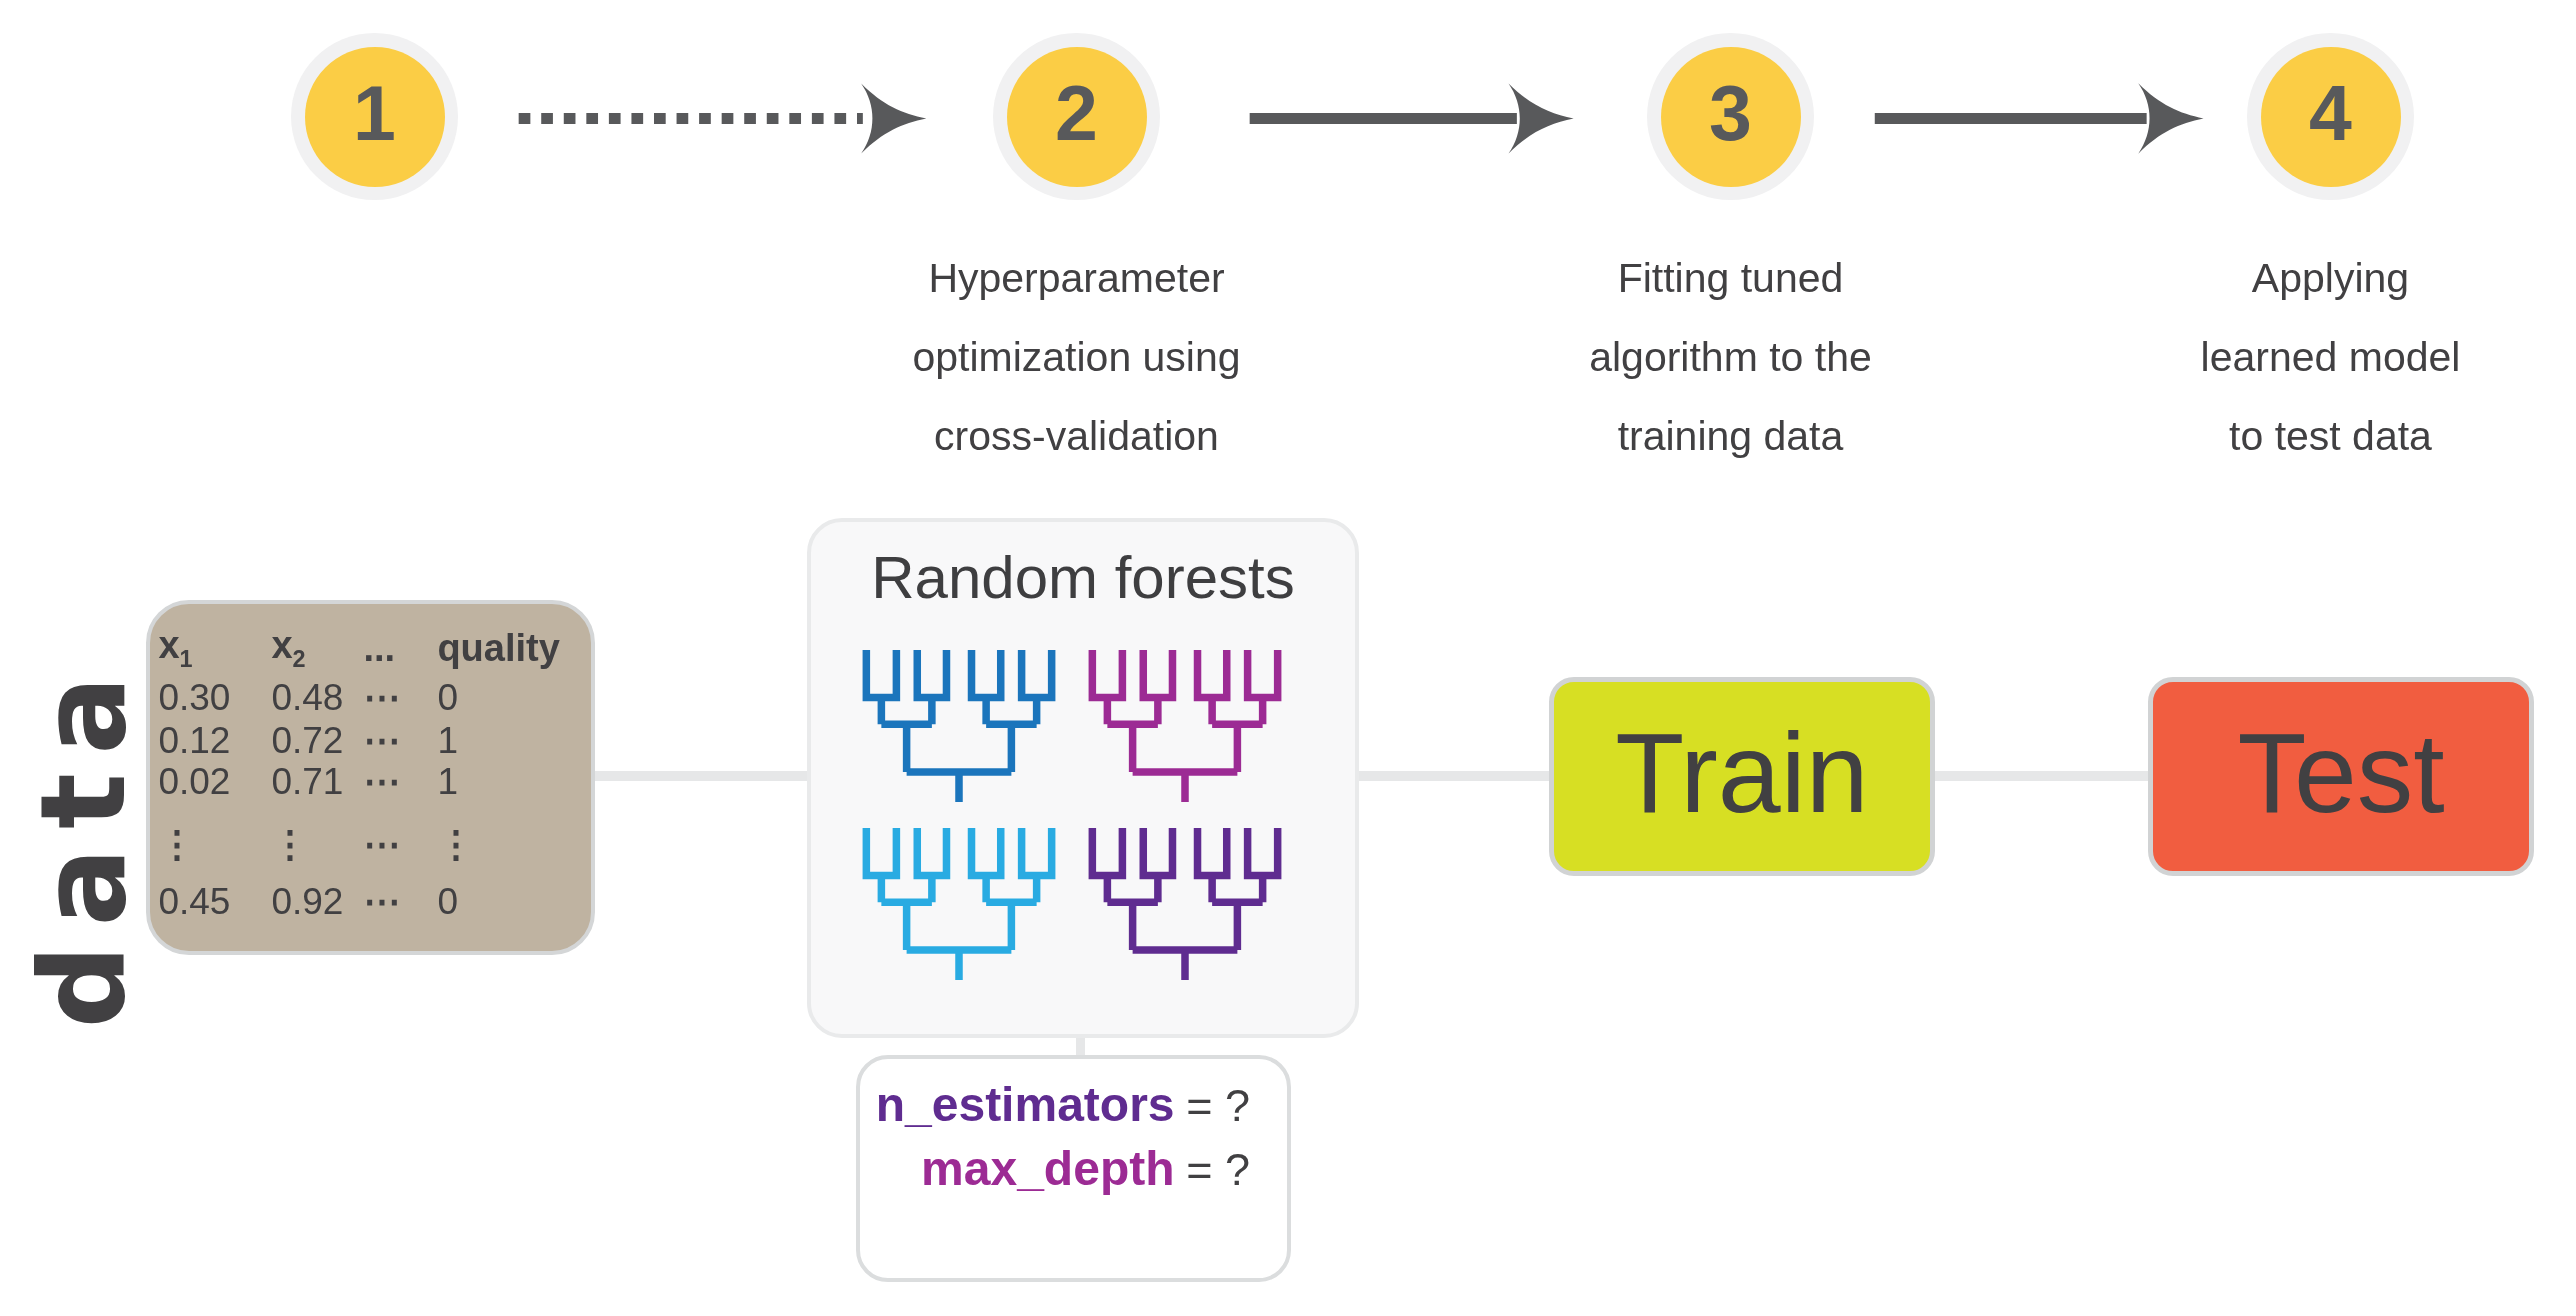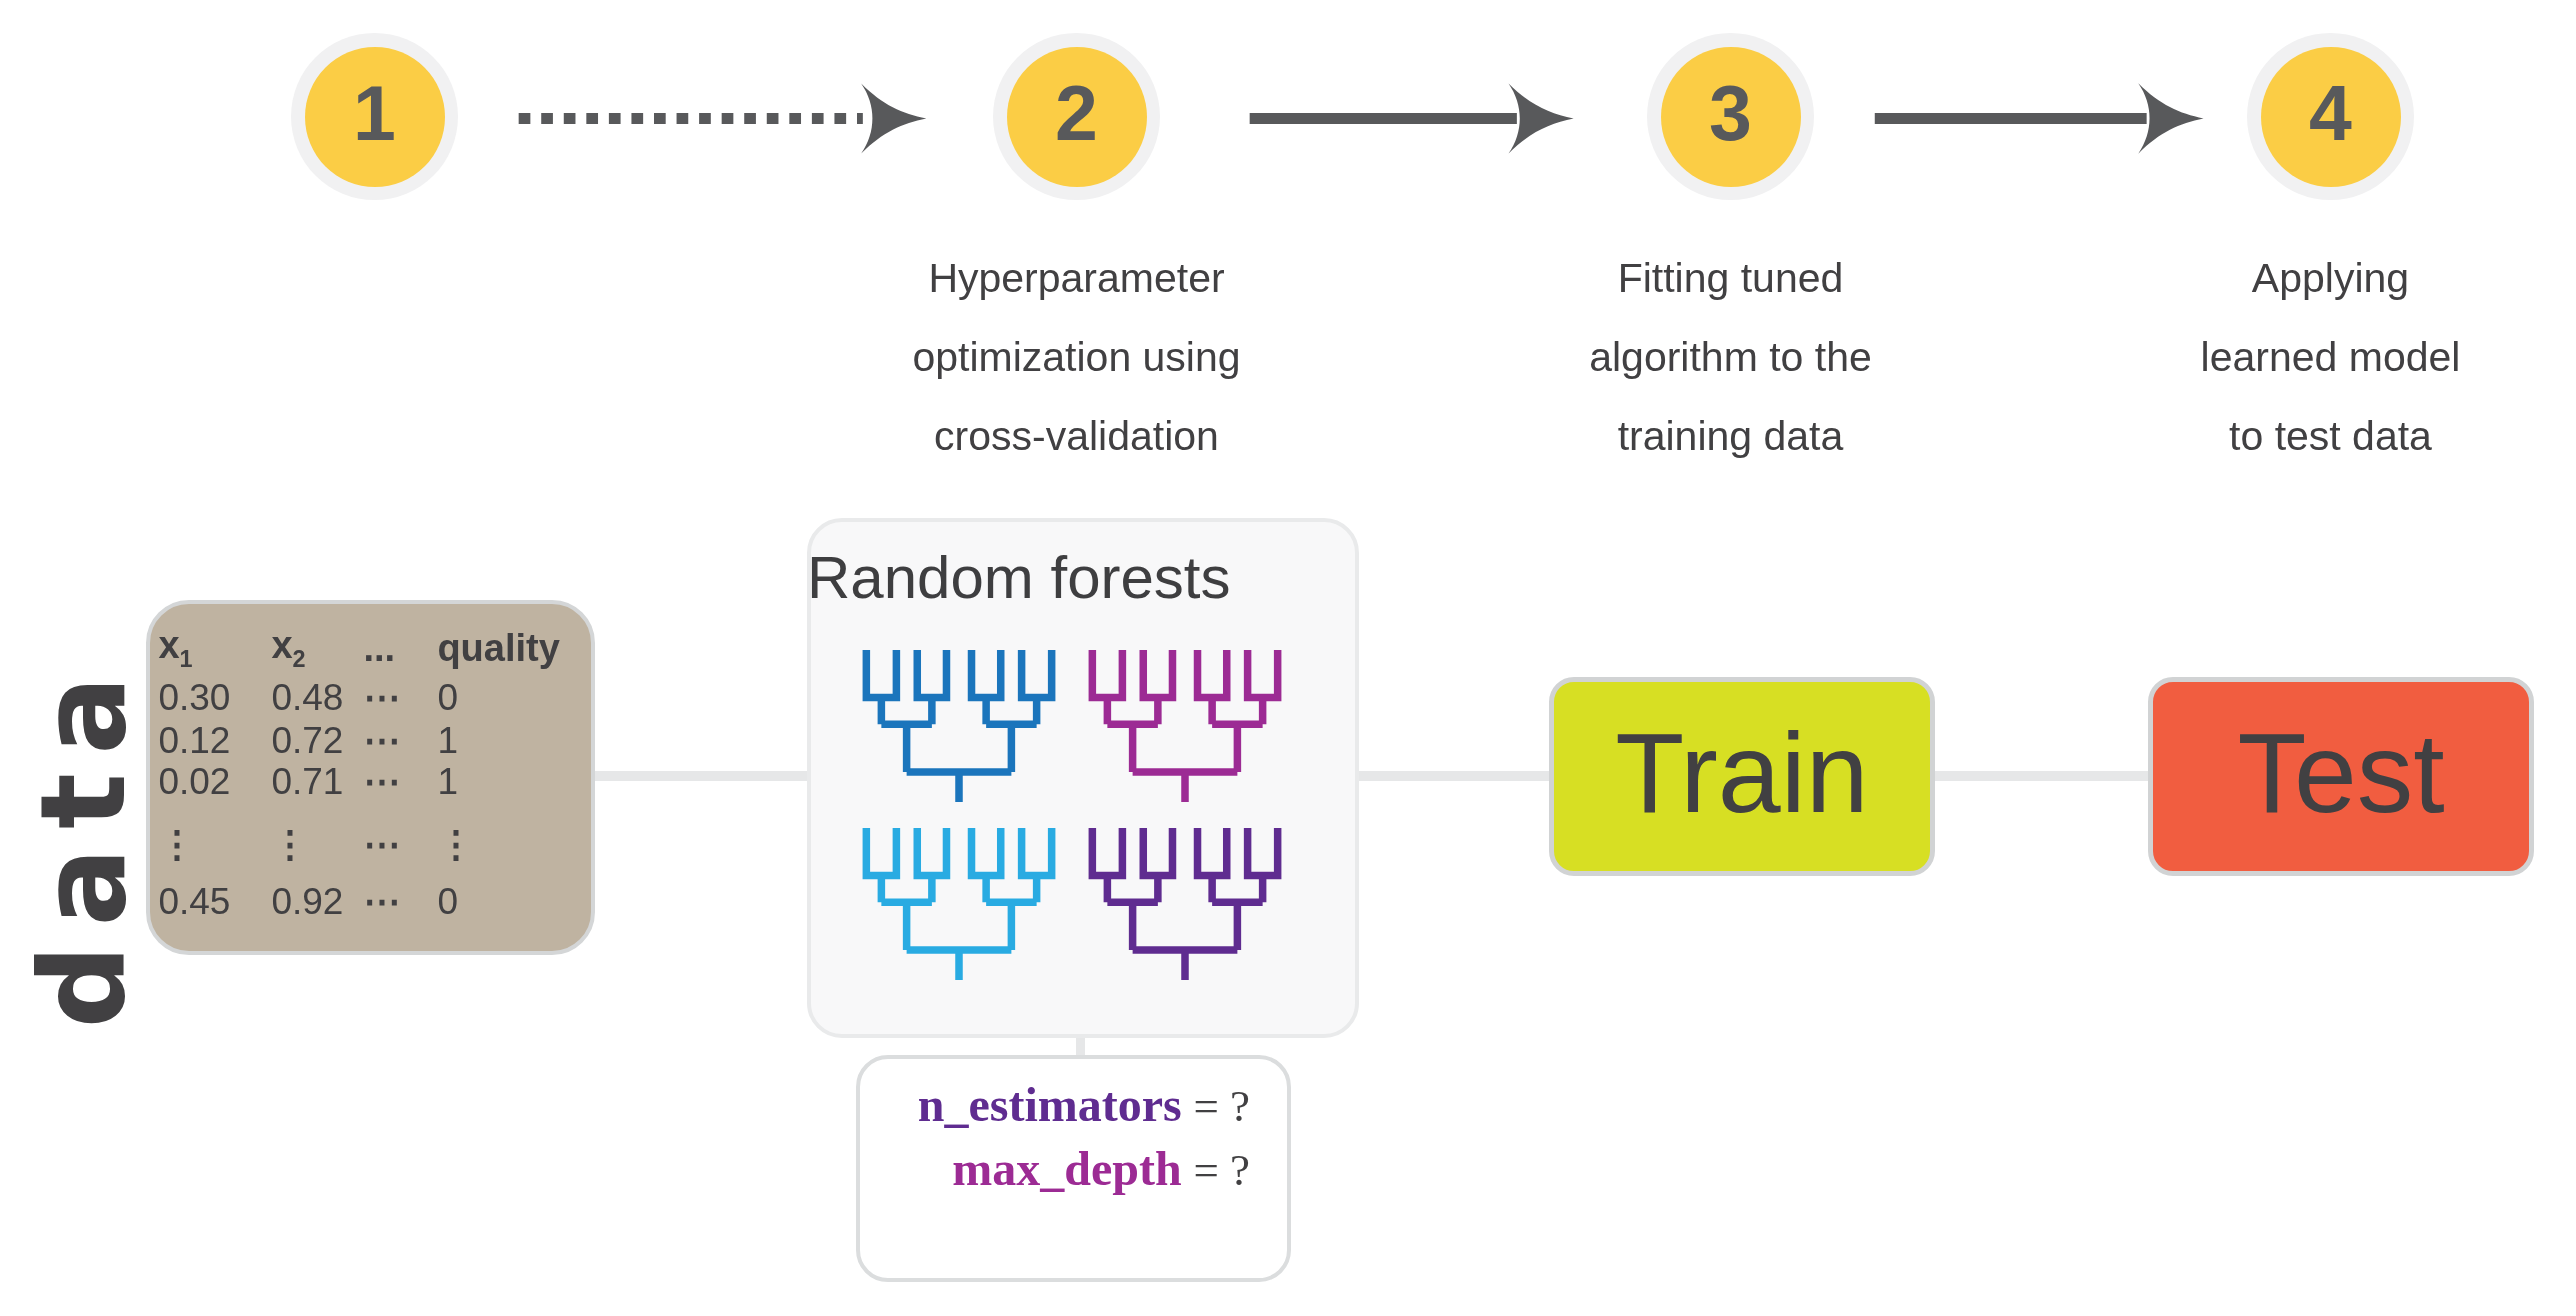--- a/index.html
+++ b/index.html
@@ -41,33 +41,33 @@
     grid-template-columns:113px 92px 74px auto;align-items:center;text-align:left;
     color:#414042;font-size:37px;}
   .trow-h{top:20px;font-weight:700;font-size:38px;}
   .trow-1{top:72px}.trow-2{top:115px}.trow-3{top:156px}
   .trow-v{top:219px;font-weight:700}.trow-4{top:276px}
   .cdots{font-weight:700;}
   .trow-h sub{font-size:23.4px;font-weight:700;}
   
   #rf-box{position:absolute;left:807px;top:518px;width:552px;height:520px;
     box-sizing:border-box;background:#F8F8F9;border:4.2px solid #E9EAEB;border-radius:35px;}
-  #rf-title{position:absolute;left:807px;top:543px;width:552px;
+  #rf-title{position:absolute;left:807px;top:543px;width:552px;text-align:center;
     font-size:60px;color:#3E3E40;white-space:nowrap;}
   .tree{position:absolute;overflow:visible;}
   #tree-tl{left:863px;top:650px}#tree-tr{left:1089px;top:650px}
   #tree-bl{left:863px;top:828px}#tree-br{left:1089px;top:828px}
   .tree path{fill:none;stroke-width:9px;}
   .tree-blue path{stroke:#1B75BC}.tree-magenta path{stroke:#9C2B94}
   .tree-lightblue path{stroke:#29ABE2}.tree-purple path{stroke:#5F2C90}
   
   #hp-box{position:absolute;left:856px;top:1055px;width:435px;height:227px;
     box-sizing:border-box;background:#FFFFFF;border:4.2px solid #DBDDDE;border-radius:32px;}
   .hp-row{position:absolute;left:0;right:37px;height:54px;line-height:54px;
-    text-align:right;white-space:nowrap;font-family:Liberation Serif, serif;}
+    text-align:right;white-space:nowrap;}
   .hp-row-1{top:19px}.hp-row-2{top:83px}.hp-row-3{top:145px}
   .hp-name{font-size:48px;font-weight:700;}
   .hp1 .hp-name{color:#5F2C90}.hp2 .hp-name{color:#9C2B94}.hp3 .hp-name{color:#1B75BC}
   .hp-suffix{font-size:45px;color:#414042;margin-left:11.7px;}
   
   .big-box{position:absolute;top:677px;width:386px;height:199px;box-sizing:border-box;
     border:5px solid #D1D3D4;border-radius:25px;display:flex;align-items:center;
     justify-content:center;font-size:113px;color:#414042;padding-bottom:6.7px;}
   #train-box{left:1549px;background:#D7DF23;}
   #test-box{left:2148px;background:#F15D40;}

